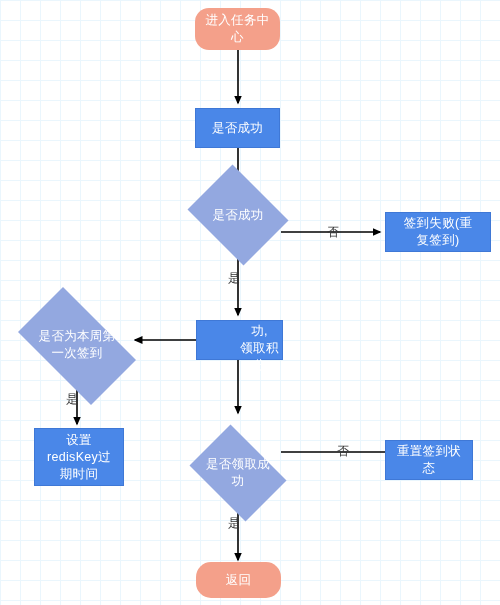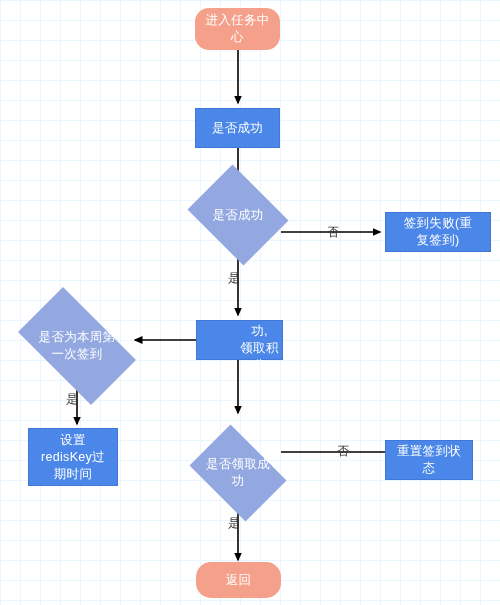--- a/index.html
+++ b/index.html
@@ -130,27 +130,27 @@
   <div class="node node-process" style="left:385px; top:212px; width:106px; height:40px;">
     <span>签到失败(重
 复签到)</span>
   </div>
 
   <div class="node node-process" style="left:196px; top:320px; width:87px; height:40px;padding-left:40px;">
     <span>签到成功,
 领取积分</span>
   </div>
 
-  <div class="node node-decision" style="left:4px; top:301px; width:146px; height:90px;">
+  <div class="node node-decision" style="left:4px; top:301px; width:146px; height:90px;font-family:Liberation Mono, monospace;">
     <span class="diamond-shape"></span>
     <span class="diamond-label">是否为本周第
 一次签到</span>
   </div>
 
-  <div class="node node-process" style="left:28px; top:428px; width:90px; height:58px;">
+  <div class="node node-process" style="left:34px; top:428px; width:90px; height:58px;">
     <span>设置
 redisKey过
 期时间</span>
   </div>
 
   <div class="node node-decision" style="left:182px; top:432px; width:112px; height:82px;">
     <span class="diamond-shape"></span>
     <span class="diamond-label">是否领取成
 功</span>
   </div>

